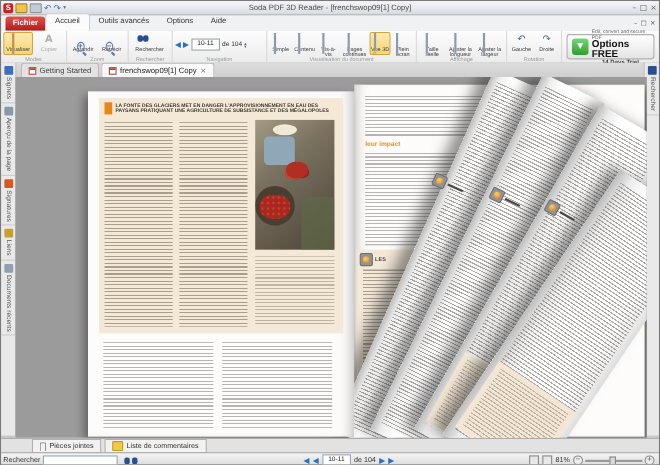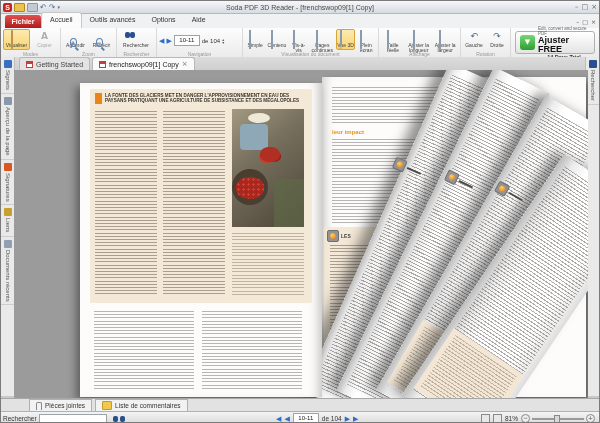--- a/index.html
+++ b/index.html
@@ -316,21 +316,21 @@
       <div class="rbtn" style="width:22px">
         <span class="ric rot g">↷</span>
         <span class="lbl">Droite</span>
       </div>
       <span class="rgl">Rotation</span>
     </div>
     <div class="promo">
       <span class="promo-ic g">▼</span>
       <span class="promo-tx">
         <span class="promo-l1">Edit, convert and secure PDF</span>
-        <span class="promo-l2">Ajuster FREE</span>
+        <span class="promo-l2">Options FREE</span>
         <span class="promo-l3">14 Days  Trial</span>
       </span>
     </div>
   </div>
 
   <div class="doctabs">
     <span class="dtab">
       <span class="pdfic"></span>
       <span>Getting Started</span>
     </span>

